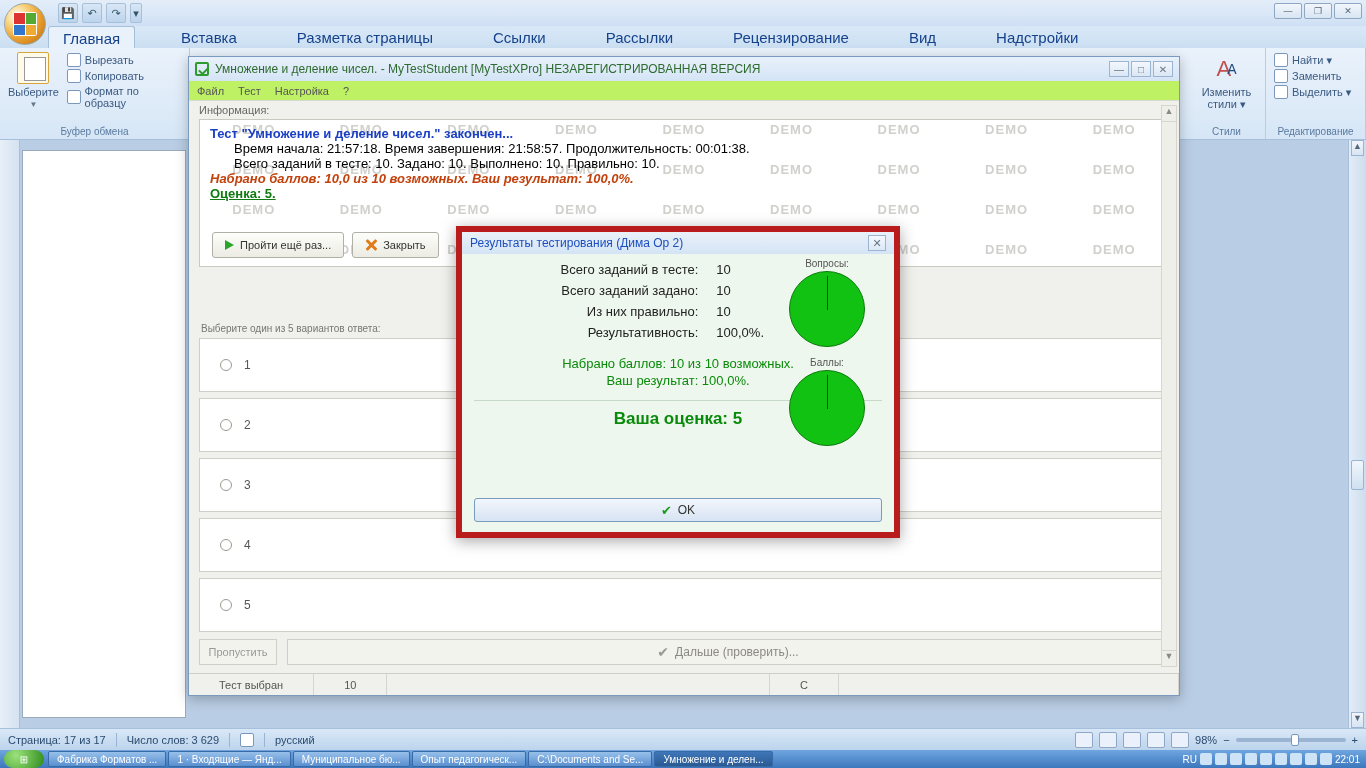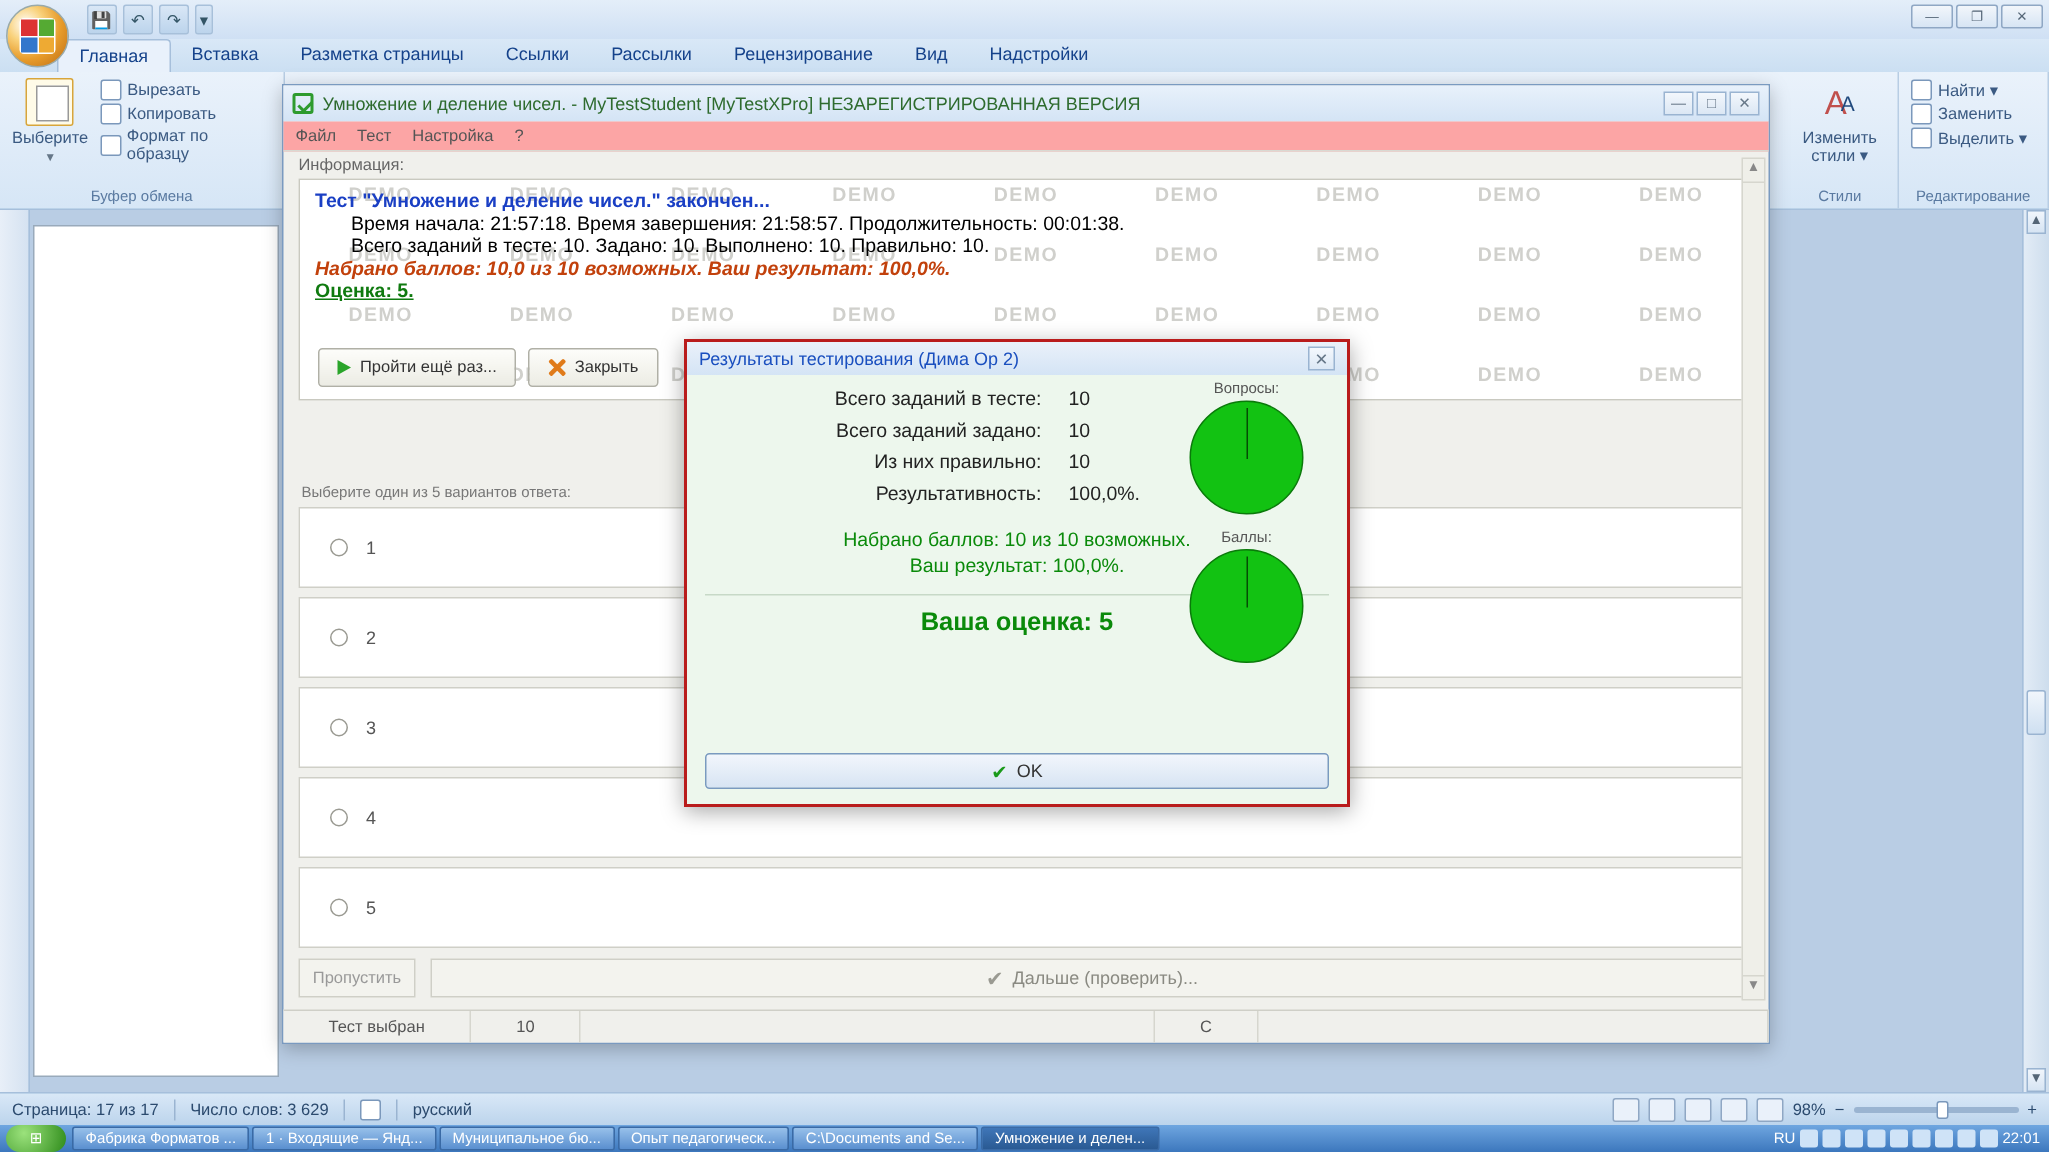--- a/index.html
+++ b/index.html
@@ -13,21 +13,21 @@
 .word-titlebar .orb-inner span:nth-child(1){background:#d33;}
 .word-titlebar .orb-inner span:nth-child(2){background:#5a3;}
 .word-titlebar .orb-inner span:nth-child(3){background:#37c;}
 .word-titlebar .orb-inner span:nth-child(4){background:#ea3;}
 .word-titlebar .title-text { position:absolute; left:50%; transform:translateX(-50%); }
 .word-titlebar .win-controls { position:absolute; right:4px; top:3px; display:flex; gap:2px;}
 .win-btn { width:28px; height:16px; border:1px solid #8fa7c4; border-radius:2px; background:linear-gradient(#f2f6fb,#d7e5f4); font-size:9px; display:flex;align-items:center;justify-content:center;color:#567;}
 .qat .qbtn{width:20px;height:20px;border-radius:2px;display:flex;align-items:center;justify-content:center;background:linear-gradient(#d9e7f6,#bcd4ec);border:1px solid #a7c0da;font-size:11px;color:#356;}
 .qat-spacer{width:48px;}
 
-.ribbon-tabs { height:22px; background:linear-gradient(#d9e8f7,#cbdff2); display:flex; padding-left:38px; font-size:12px; }
+.ribbon-tabs { height:22px; background:linear-gradient(#d9e8f7,#cbdff2); display:flex; padding-left:48px; font-size:15px;gap:32px; }
 .ribbon-tabs .tab { padding:3px 14px 0; color:#15428b; cursor:default;}
 .ribbon-tabs .tab.active { background:#e9f1fb; border:1px solid #a6bfdb; border-bottom:none; border-radius:3px 3px 0 0;}
 .ribbon { height:92px; background:linear-gradient(#eaf2fb,#d6e6f6); border-bottom:1px solid #a6bfdb; display:flex;}
 .ribbon .group { border-right:1px solid #b8cde4; padding:4px 8px 2px; display:flex; flex-direction:column; justify-content:space-between;}
 .ribbon .group-title{font-size:10px;color:#5a7aa1;text-align:center;}
 .ribbon .paste-big{display:flex;flex-direction:column;align-items:center;gap:2px;font-size:11px;color:#3b5a82;}
 .ribbon .paste-ico{width:32px;height:32px;background:#fffbe8;border:1px solid #d8a53a;border-radius:2px;position:relative;}
 .ribbon .paste-ico:before{content:"";position:absolute;left:6px;top:4px;width:20px;height:22px;background:#fff;border:1px solid #999;}
 .ribbon .mini-row{display:flex;align-items:center;gap:4px;font-size:11px;color:#3b5a82;padding:1px 0;}
 .ribbon .mini-ico{width:14px;height:14px;border:1px solid #7b98bb;background:#fff;border-radius:2px;}
@@ -61,21 +61,21 @@
 .tray{margin-left:auto;display:flex;align-items:flex-end;gap:3px;padding-right:6px;}
 .tray .tico{width:12px;height:12px;background:#cfe3f7;border-radius:2px;}
 
 
 .mytest{position:absolute;left:188px;top:56px;width:992px;height:640px;background:#f0f0ec;border:1px solid #7a9ac0;box-shadow:0 3px 12px rgba(0,0,0,.25);}
 .mytest-title{height:24px;background:linear-gradient(#e8f1fb,#d4e4f5);display:flex;align-items:center;padding:0 6px;font-size:12px;color:#2e6b2e;gap:6px;}
 .mytest-title .chk{width:14px;height:14px;border:2px solid #2e9b2e;border-radius:2px;position:relative;}
 .mytest-title .chk:after{content:"";position:absolute;left:2px;top:3px;width:7px;height:4px;border-left:2px solid #2e9b2e;border-bottom:2px solid #2e9b2e;transform:rotate(-45deg);}
 .mytest-title .wc{margin-left:auto;display:flex;gap:2px;}
 .mytest-title .wc div{width:20px;height:16px;border:1px solid #9ab4d1;background:linear-gradient(#f3f7fc,#dbe7f4);font-size:10px;display:flex;align-items:center;justify-content:center;color:#678;}
-.mytest-menu{height:20px;padding:0 8px;display:flex;gap:14px;font-size:11px;color:#555;align-items:center;background:#fca5a5;border-bottom:1px solid #d9d9d2;}
+.mytest-menu{height:20px;padding:0 8px;display:flex;gap:14px;font-size:11px;color:#555;align-items:center;background:#bef264;border-bottom:1px solid #d9d9d2;}
 .info-label{font-size:11px;color:#666;padding:3px 10px;}
 .info-box{margin:0 10px 6px;border:1px solid #c9c9c0;background:#fff;padding:6px 10px;font-size:13px;position:relative;height:148px;overflow:hidden;}
 .demo-row{position:absolute;left:0;right:0;display:flex;justify-content:space-around;font-size:13px;color:#d0d0cc;font-weight:bold;letter-spacing:1px;pointer-events:none;}
 .info-box .t1{color:#1a3fc4;font-weight:bold;}
 .info-box .t2{color:#000;margin-left:24px;}
 .info-box .t3{color:#c2410c;font-weight:bold;font-style:italic;}
 .info-box .t4{color:#0f7a0f;font-weight:bold;text-decoration:underline;}
 .btn-row{position:absolute;left:12px;bottom:8px;display:flex;gap:8px;}
 .tbtn{height:26px;padding:0 12px;border:1px solid #b0b0a6;border-radius:3px;background:linear-gradient(#fdfdfa,#ecece4);font-size:11px;display:flex;align-items:center;gap:6px;color:#333;}
 .play-ico{width:0;height:0;border-left:9px solid #2aa52a;border-top:5px solid transparent;border-bottom:5px solid transparent;}
@@ -91,21 +91,21 @@
 .bottom-row .skip{width:78px;height:26px;border:1px solid #cfcfc7;background:#f3f3ee;font-size:11px;color:#999;display:flex;align-items:center;justify-content:center;}
 .bottom-row .check{flex:1;height:26px;border:1px solid #cfcfc7;background:#f3f3ee;font-size:12px;color:#8a8a82;display:flex;align-items:center;justify-content:center;gap:6px;}
 .bottom-row .check .ck{font-size:14px;color:#9a9a92;}
 .mytest-status{position:absolute;left:0;right:0;bottom:0;height:22px;border-top:1px solid #cfcfc7;background:#f0f0ec;display:flex;align-items:center;font-size:11px;color:#555;}
 .mytest-status .cell{padding:0 30px;border-right:1px solid #d6d6ce;height:100%;display:flex;align-items:center;}
 .mytest-scroll{position:absolute;right:2px;top:48px;width:16px;bottom:28px;background:#efefe9;border:1px solid #d6d6ce;}
 .mytest-scroll .ar{height:16px;border-bottom:1px solid #d6d6ce;font-size:9px;text-align:center;color:#888;}
 .mytest-scroll .ar.bot{position:absolute;bottom:0;left:0;right:0;border-top:1px solid #d6d6ce;border-bottom:none;}
 
 
-.dlg{position:absolute;left:456px;top:226px;width:444px;height:312px;background:#edf7ed;border:2px solid #b91c1c;box-shadow:0 3px 14px rgba(0,0,0,.35);z-index:200;}
+.dlg{position:absolute;left:456px;top:226px;width:444px;height:312px;background:#edf7ed;border:6px solid #b91c1c;box-shadow:0 3px 14px rgba(0,0,0,.35);z-index:200;}
 .dlg-title{height:22px;background:linear-gradient(#eaf1fa,#d4e4f5);display:flex;align-items:center;padding:0 8px;font-size:12px;color:#1a4fbf;}
 .dlg-title .dclose{margin-left:auto;width:18px;height:16px;border:1px solid #9ab4d1;background:linear-gradient(#f4f8fd,#dce8f5);font-size:11px;display:flex;align-items:center;justify-content:center;color:#678;}
 .dlg-body{padding:8px 12px 10px;position:relative;height:calc(100% - 22px);}
 .stats{display:grid;grid-template-columns:1fr auto;column-gap:18px;row-gap:6px;font-size:13px;color:#222;width:290px;}
 .stats .lab{text-align:right;}
 .pies{position:absolute;right:12px;top:4px;width:110px;text-align:center;font-size:10px;color:#555;}
 .pie{width:76px;height:76px;border-radius:50%;background:#12c212;border:1px solid #0a7a0a;margin:2px auto 10px;position:relative;}
 .pie:after{content:"";position:absolute;left:50%;top:4px;width:1px;height:34px;background:#054d05;}
 .green-msg{margin-top:16px;text-align:center;font-size:13px;color:#0a8a0a;}
 .hr{height:1px;background:#c7d9c7;margin:12px 0 8px;}

